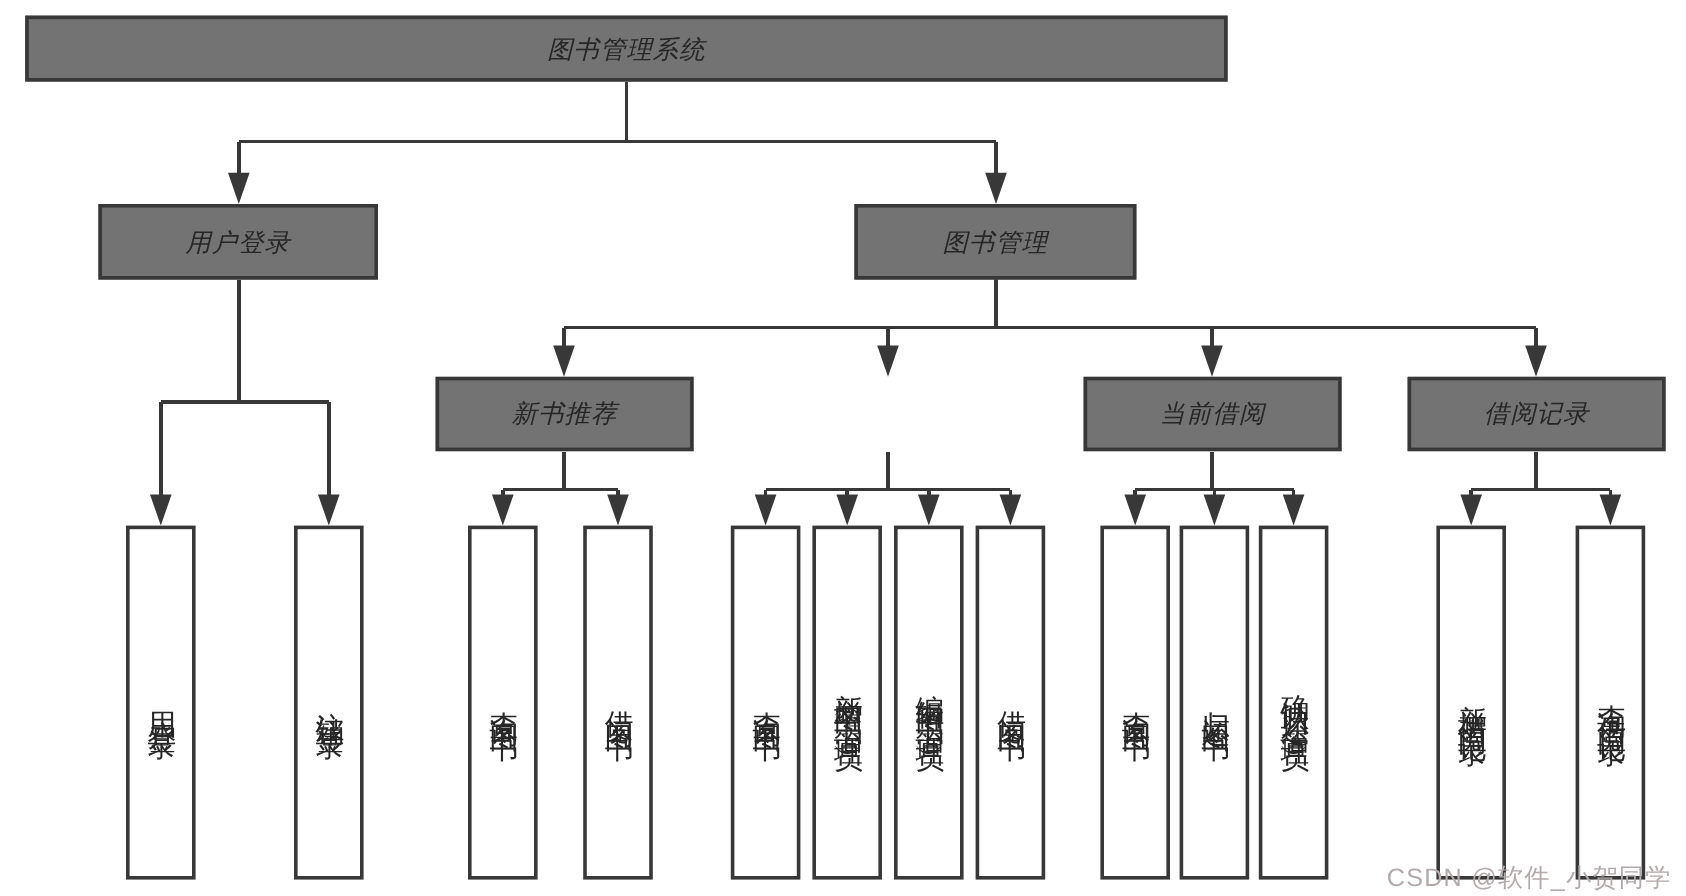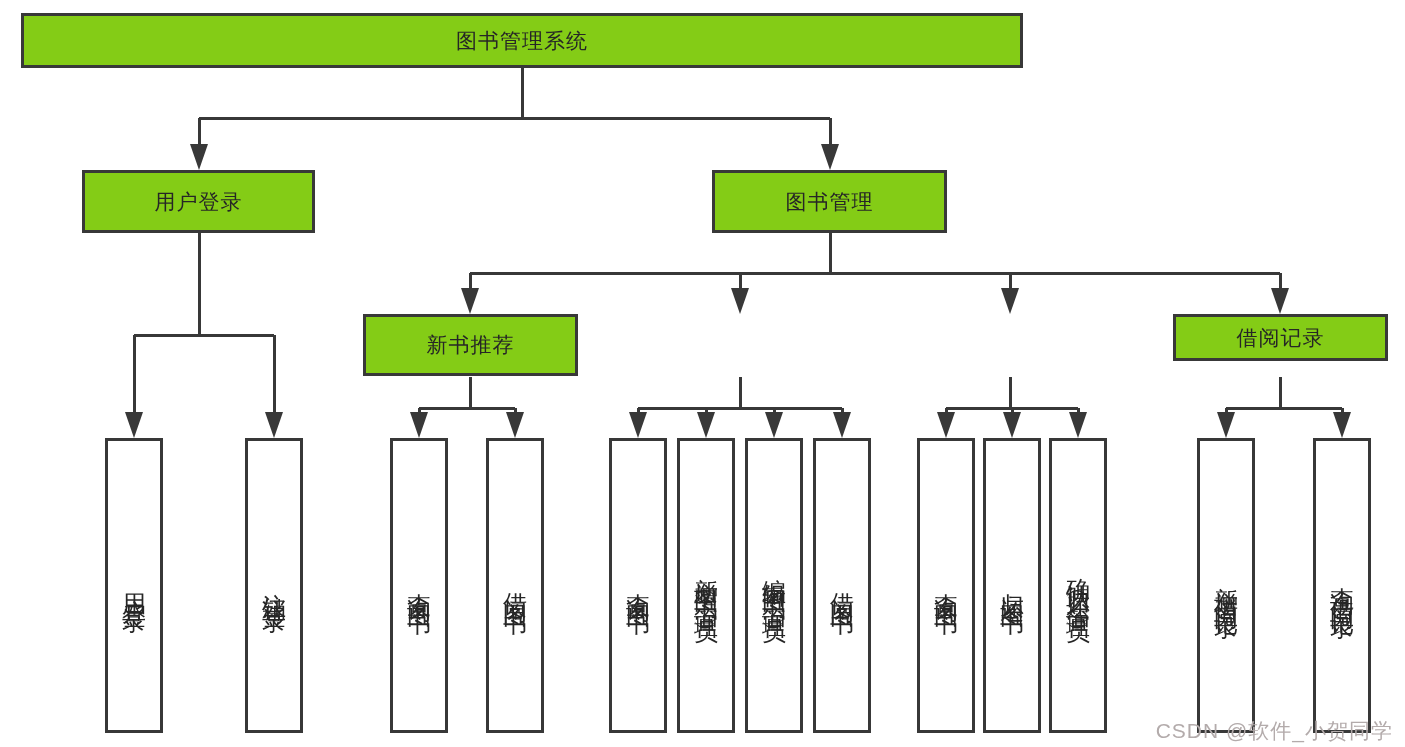--- a/index.html
+++ b/index.html
@@ -21,27 +21,28 @@
 
   svg.connectors {
     position: absolute;
     left: 0; top: 0;
     width: 1405px; height: 747px;
   }
 
   .hbox {
     position: absolute;
     border: 3px solid var(--line);
-    background: #84cc16;
+    background: #737373;
     display: flex;
     align-items: center;
     justify-content: center;
     font-size: 21px;
     color: var(--text);
     letter-spacing: 1px;
+    font-style: italic;
   }
 
   .leaf {
     position: absolute;
     top: 438px;
     width: 58px;
     height: 295px;
     border: 3px solid var(--line);
     background: #ffffff;
     display: flex;
@@ -112,21 +113,22 @@
       <polygon points="1342,438 1333,412 1351,412"></polygon>
     </g>
   </svg>
 
   <div class="hbox" style="left:21px; top:13px; width:1002px; height:55px;">图书管理系统</div>
 
   <div class="hbox" style="left:82px; top:170px; width:233px; height:63px;">用户登录</div>
   <div class="hbox" style="left:712px; top:170px; width:235px; height:63px;">图书管理</div>
 
   <div class="hbox" style="left:363px; top:314px; width:215px; height:62px;">新书推荐</div>
-  <div class="hbox" style="left:1173px; top:314px; width:215px; height:47px;text-align:center;">借阅记录</div>
+  <div class="hbox" style="left:903px; top:314px; width:215px; height:62px;">当前借阅</div>
+  <div class="hbox" style="left:1173px; top:314px; width:215px; height:62px;text-align:center;">借阅记录</div>
 
   <div class="leaf" style="left:105px;">
     <span class="vtext">用户登录</span>
   </div>
   <div class="leaf" style="left:245px;">
     <span class="vtext">注销登录</span>
   </div>
 
   <div class="leaf" style="left:390px;">
     <span class="vtext">查询图书</span>

